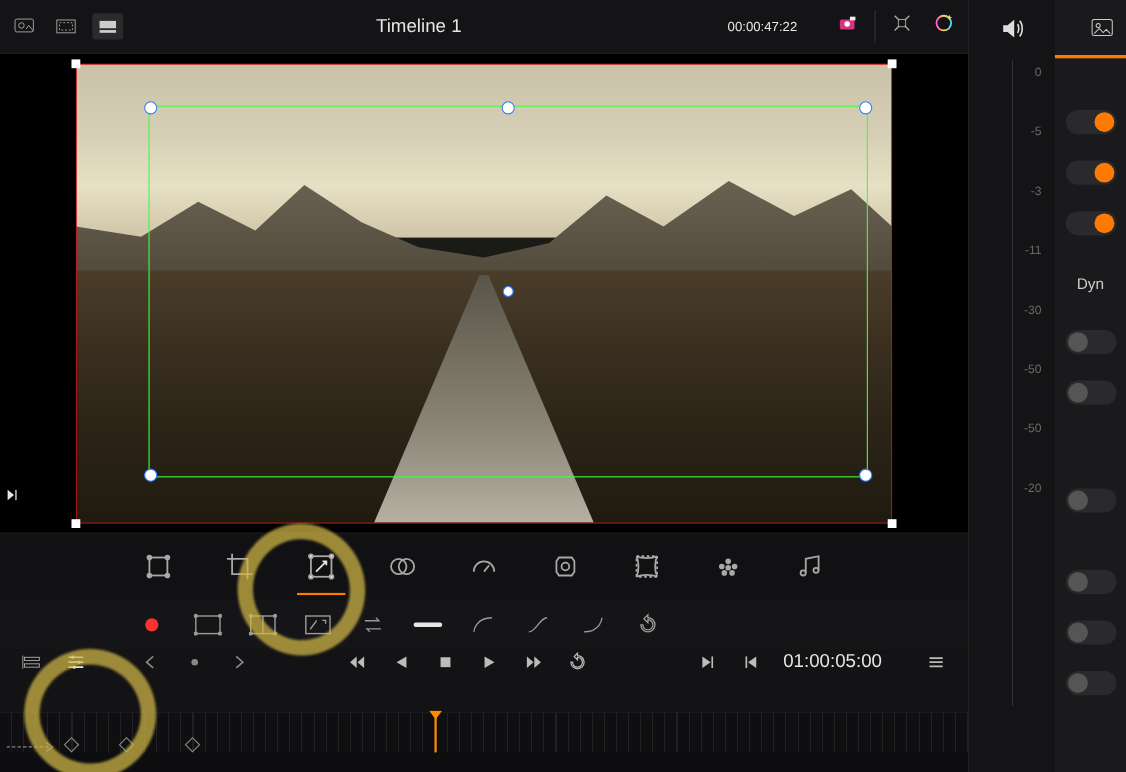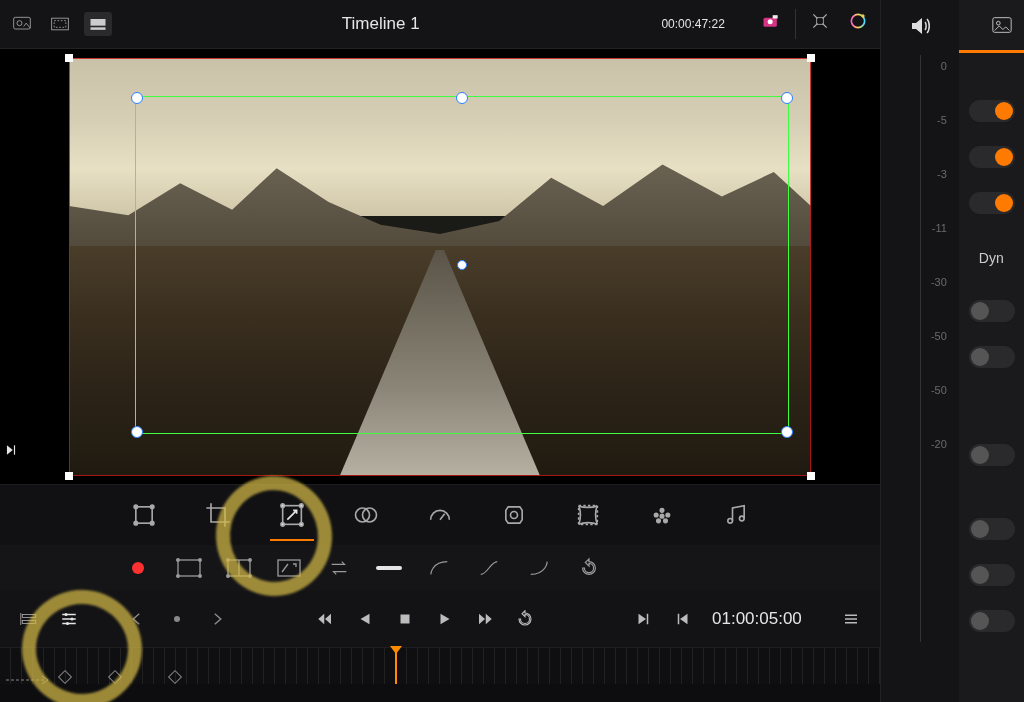--- a/index.html
+++ b/index.html
@@ -42,21 +42,21 @@
 .toolrow svg{width:28px;height:28px;stroke:#a8a8a8;fill:none;stroke-width:1.4}
 .tool-ic.active::after{content:'';position:absolute;bottom:-10px;left:-6px;right:-6px;height:2px;background:#ff7a00}
 
 .subrow{height:46px;display:flex;align-items:center;gap:20px;background:#151517;padding-left:132px}
 .subrow .sub-ic{width:30px;height:24px;display:flex;align-items:center;justify-content:center;cursor:pointer}
 .subrow svg{width:26px;height:22px;stroke:#9a9a9a;fill:none;stroke-width:1.3}
 .rec-dot{width:12px;height:12px;background:#ff3030;border-radius:50%;margin-right:10px}
 .line-thick{width:26px;height:4px;background:#e5e5e5;border-radius:2px}
 
 
-.transport{height:56px;display:flex;align-items:center;background:#131315;padding:0 18px;gap:18px}
+.transport{height:56px;display:flex;align-items:flex-start;background:#131315;padding:0 18px;gap:18px}
 .tp-ic{width:22px;height:22px;display:flex;align-items:center;justify-content:center;cursor:pointer}
 .tp-ic svg{width:18px;height:18px;fill:#bcbcbc}
 .tp-tc{font-size:17px;color:#e5e5e5;margin-left:auto;margin-right:14px}
 .hamburger{margin-left:6px}
 
 
 .ruler{height:36px;background:#0f0f11;position:relative;border-top:1px solid #1e1e20}
 .ticks{position:absolute;top:0;left:0;right:0;height:100%;background-image:repeating-linear-gradient(to right,transparent 0,transparent 10px,#333 10px,#333 11px);opacity:.5}
 .playhead{position:absolute;top:0;left:395px;width:2px;height:100%;background:#ff8a00}
 .playhead::before{content:'';position:absolute;top:-2px;left:-5px;width:12px;height:8px;background:#ff8a00;clip-path:polygon(0 0,100% 0,50% 100%)}

